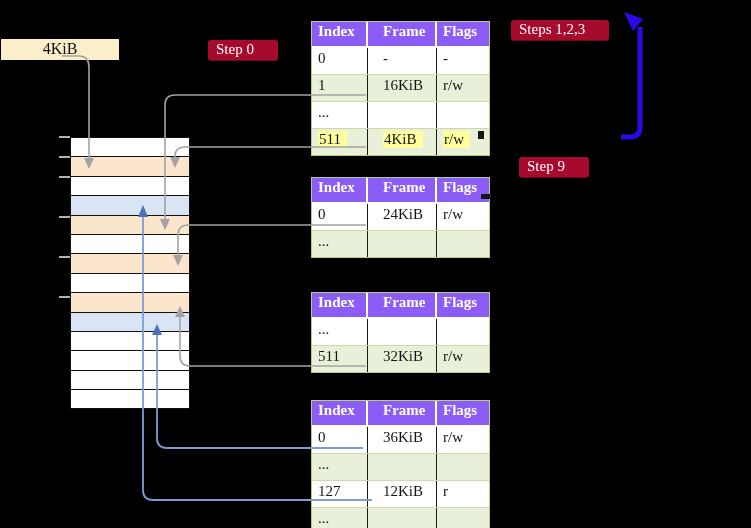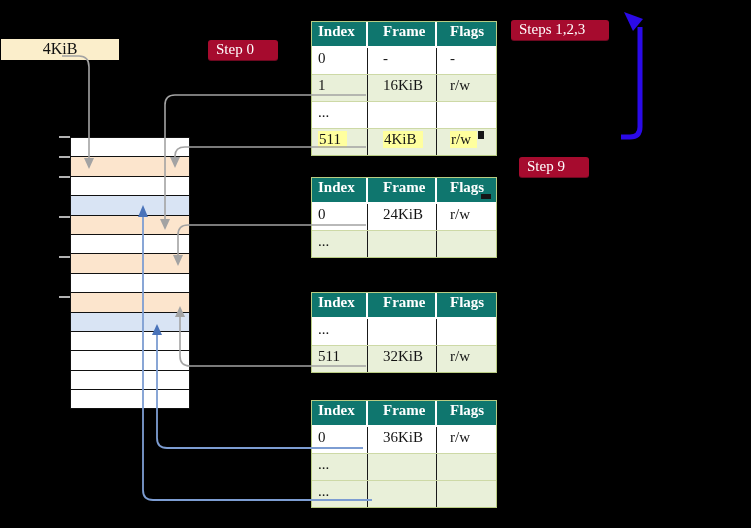--- a/index.html
+++ b/index.html
@@ -18,31 +18,31 @@
   }
   .badge.red  { background:#a60b2e; box-shadow:0 1px 0 #6d0820; }
   .badge.blue { background:#5a24f2; border-radius:2px; }
   
   .ptable {
     position:absolute; border:1.5px solid #b9cc83; background:#fff;
     font-size:15px; color:#141414;
   }
   .trow { display:flex; }
   .trow.head {
-    background:#0f766e; color:#fff; font-weight:bold; height:24px;
+    background:#8b5cf6; color:#fff; font-weight:bold; height:24px;
     border-bottom:2px solid #fff;
   }
   .trow.body { height:26px; }
   .trow.body + .trow.body { border-top:1.5px solid #cdd9a6; }
   .trow.body.alt1 { background:#e9f0d9; }
   .cell { box-sizing:border-box; padding:2px 0 0 6px; overflow:hidden; white-space:nowrap; }
   .cell.c0 { width:56px; } .cell.c1 { width:60px;margin-left:9px; } .cell.c2 { width:52px; }
   .head .cell { border-right:2px solid #fff; padding-top:1px; }
   .body .cell { border-right:1.5px solid #1a1a1a; }
-  .cell:last-child { border-right:none !important;margin-left:7px; }
+  .cell:last-child { border-right:none !important; }
   .hl { background:#ffff9e; padding:0 6px 1px 1px; }
   
   #memcol {
     position:absolute; left:70px; top:137px; width:120px;
     border:1.5px solid #111; box-sizing:border-box;
   }
   .mrow { height:18.4px; }
   .mrow + .mrow { border-top:1.6px solid #111; }
   .mrow.white { background:#ffffff; }
   .mrow.peach { background:#fce5cd; }
@@ -163,20 +163,25 @@
         <div class="trow body alt0">
           <div class="cell c0">0</div>
           <div class="cell c1">36KiB</div>
           <div class="cell c2">r/w</div>
         </div>
         <div class="trow body alt1">
           <div class="cell c0">...</div>
           <div class="cell c1"></div>
           <div class="cell c2"></div>
         </div>
+        <div class="trow body alt0">
+          <div class="cell c0">127</div>
+          <div class="cell c1">12KiB</div>
+          <div class="cell c2">r</div>
+        </div>
         <div class="trow body alt1">
           <div class="cell c0">...</div>
           <div class="cell c1"></div>
           <div class="cell c2"></div>
         </div>
       </div>
     </div>
 
   <svg class="overlay" width="751" height="528" viewBox="0 0 751 528">
 

